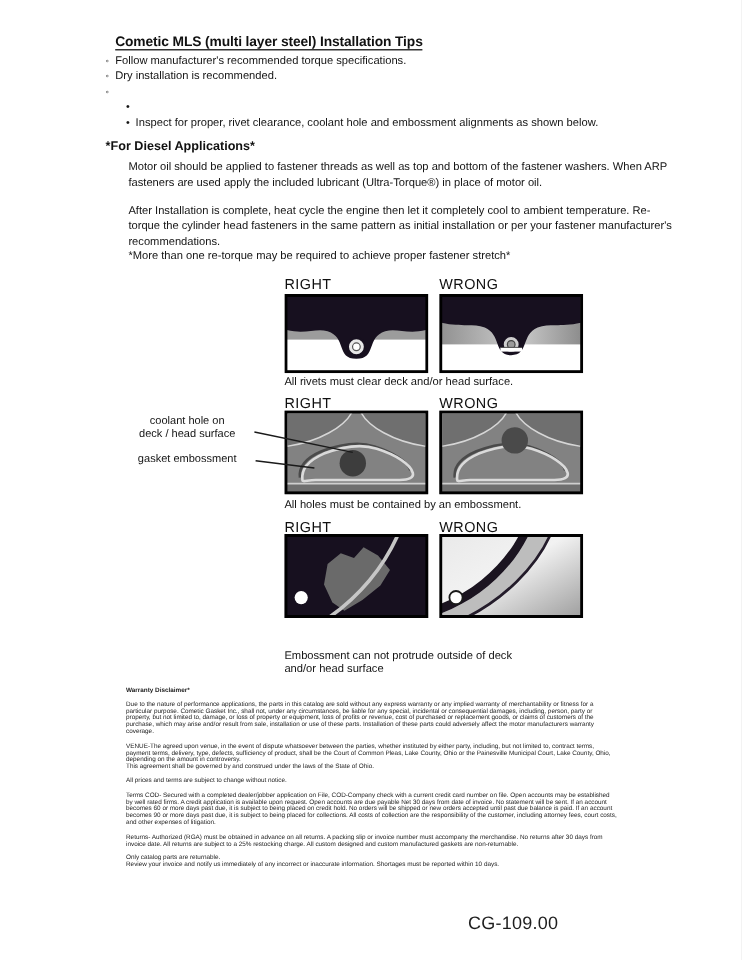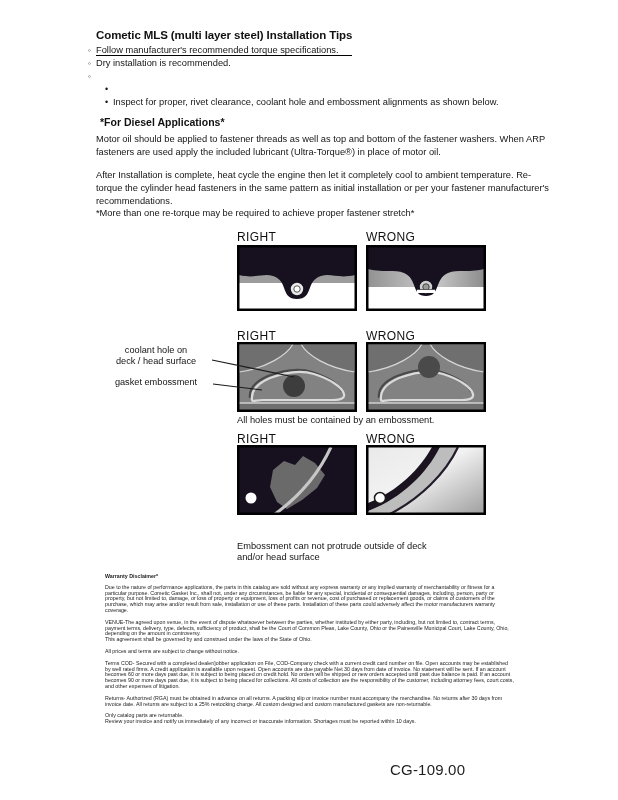--- a/index.html
+++ b/index.html
@@ -4,23 +4,23 @@
 <style>
   html,body{margin:0;padding:0;background:#e8e8e8;}
   .page{
     position:relative;width:618px;height:800px;background:#ffffff;
     font-family:"Liberation Sans","DejaVu Sans",sans-serif;color:#111;
     overflow:hidden;margin:0 auto;
   }
   .abs{position:absolute;}
   .title{
     font-size:11.5px;font-weight:bold;letter-spacing:-0.1px;
-    border-bottom:1.6px solid #000;padding-bottom:14px;display:inline-block;
+    border-bottom:1.6px solid #000;padding-bottom:0;display:inline-block;
   }
-  .body{font-size:9.3px;line-height:13px;color:#141414;}
+  .body{font-size:9.3px;line-height:13px;color:#141414;margin-left:11px;}
   .bullets{font-size:9.3px;line-height:13px;color:#141414;}
   .bullet-row{display:flex;}
   .bullet-glyph{width:8px;flex:0 0 8px;font-size:8px;line-height:13px;}
   .sub{margin-left:17px;}
   .sub .bullet-glyph{font-size:9px;}
   .diesel-heading{font-size:10.5px;font-weight:bold;}
   .rw-label{width:120px;text-align:left;font-size:12px;letter-spacing:0.4px;color:#101010;}
   .caption{font-size:9.3px;line-height:11px;color:#141414;}
   .callout{font-size:9.2px;line-height:11px;text-align:center;color:#141414;}
   .diag{display:block;}
@@ -53,21 +53,21 @@
     </div>
     <div class="bullet-row sub">
       <span class="bullet-glyph">•</span>
     </div>
     <div class="bullet-row sub">
       <span class="bullet-glyph">•</span>
       <span>Inspect for proper, rivet clearance, coolant hole and embossment alignments as shown below.</span>
     </div>
   </div>
 
-  <div class="abs diesel-heading" style="left:100px;top:116px;">*For Diesel Applications*</div>
+  <div class="abs diesel-heading" style="left:88px;top:116px;">*For Diesel Applications*</div>
   <div class="abs body" style="left:96px;top:133px;width:470px;">Motor oil should be applied to fastener threads as well as top and bottom of the fastener washers. When ARP fasteners are used apply the included lubricant (Ultra-Torque®) in place of motor oil.</div>
   <div class="abs body" style="left:96px;top:169px;width:460px;">After Installation is complete, heat cycle the engine then let it completely cool to ambient temperature. Re-torque the cylinder head fasteners in the same pattern as initial installation or per your fastener manufacturer's recommendations.</div>
   <div class="abs body" style="left:96px;top:207px;width:470px;">*More than one re-torque may be required to achieve proper fastener stretch*</div>
 
   <div class="abs rw-label" style="left:237px;top:230px;">RIGHT</div>
   <div class="abs rw-label" style="left:366px;top:230px;">WRONG</div>
 
   <svg class="abs diag" style="left:237px;top:245px;" width="120" height="66" viewBox="0 0 120 66">
     <rect x="0" y="0" width="120" height="66" fill="#ffffff"></rect>
     <rect x="2" y="28" width="116" height="11" fill="#9c9c9c"></rect>
@@ -90,20 +90,21 @@
     <rect x="2" y="23" width="116" height="20" fill="url(#row1g)"></rect>
     <rect x="2" y="42" width="116" height="22" fill="#ffffff"></rect>
     <path d="M2,2 H118 V24 C100,28 92,24 82,28 C68,34 75,51 60,51 C45,51 52,34 38,28 C28,24 20,28 2,24 Z" fill="#17101f"></path>
     <circle cx="60" cy="42" r="7.2" fill="#cfcfcf" stroke="#17101f" stroke-width="2"></circle>
     <circle cx="60" cy="42" r="3.2" fill="#9a9a9a" stroke="#444444" stroke-width="1"></circle>
     <rect x="51" y="44.5" width="18" height="3.5" fill="#ffffff"></rect>
     <line x1="51" y1="44.5" x2="69" y2="44.5" stroke="#333333" stroke-width="0.7"></line>
     <rect x="1.25" y="1.25" width="117.5" height="63.5" fill="none" stroke="#000000" stroke-width="2.5"></rect>
   </svg>
 
+  <div class="abs caption" style="left:237px;top:313px;width:260px;">All rivets must clear deck and/or head surface.</div>
 
   <div class="abs rw-label" style="left:237px;top:329px;">RIGHT</div>
   <div class="abs rw-label" style="left:366px;top:329px;">WRONG</div>
 
   <div class="abs callout" style="left:100px;top:345px;width:112px;">
     <div>coolant hole on</div>
     <div>deck / head surface</div>
   </div>
   <div class="abs callout" style="left:100px;top:377px;width:112px;">gasket embossment</div>
 

